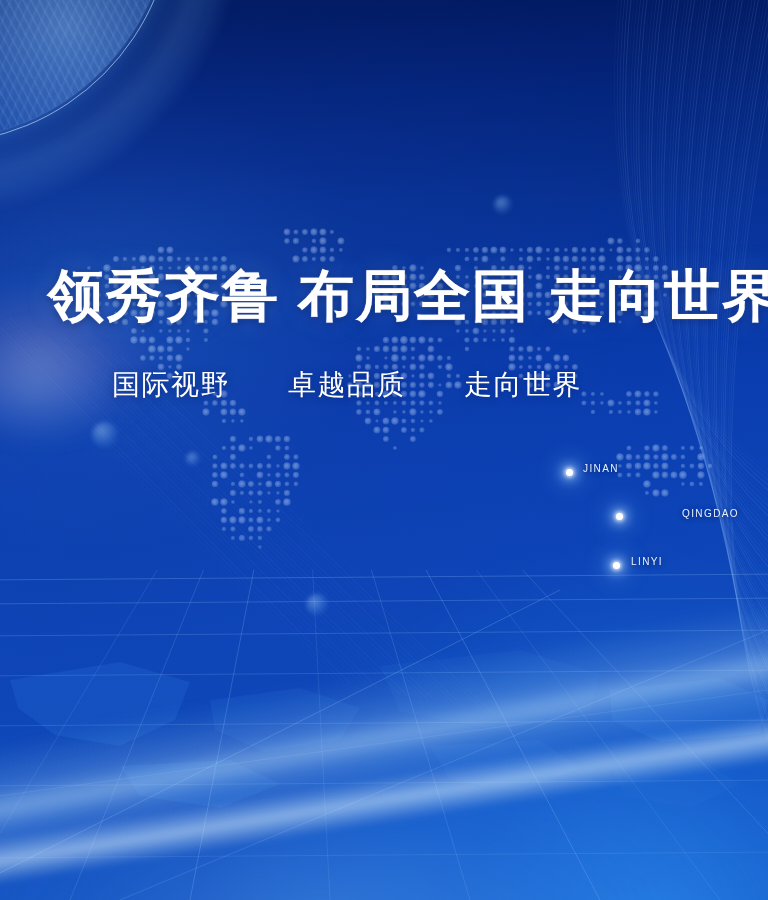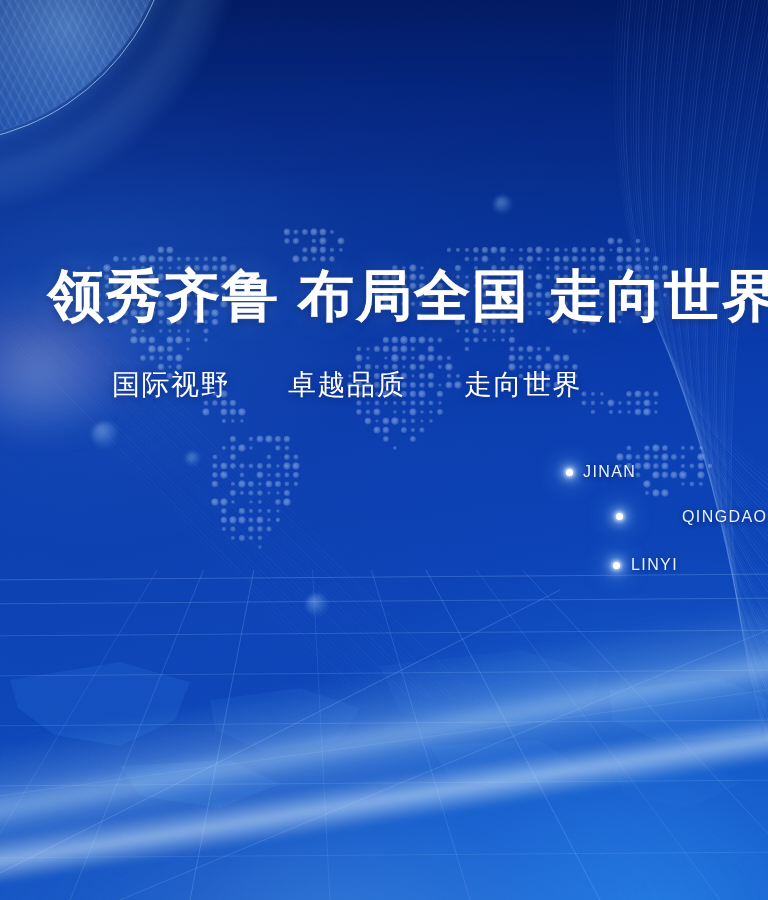--- a/index.html
+++ b/index.html
@@ -252,21 +252,21 @@
     border-radius: 50%;
     background: #ffffff;
     box-shadow:
       0 0 4px 1px rgba(255,255,255,0.95),
       0 0 11px 4px rgba(175,215,255,0.70),
       0 0 22px 9px rgba(120,185,255,0.33);
   }
   .city-label {
     position: absolute;
     font-family: "Liberation Sans", "DejaVu Sans", sans-serif;
-    font-size: 16px;
+    font-size: 10px;
     letter-spacing: 1.4px;
     color: #e8f2ff;
     text-shadow: 0 1px 5px rgba(2,22,80,0.7);
   }
 </style>
 </head>
 <body>
 
 <div id="stage">
 

